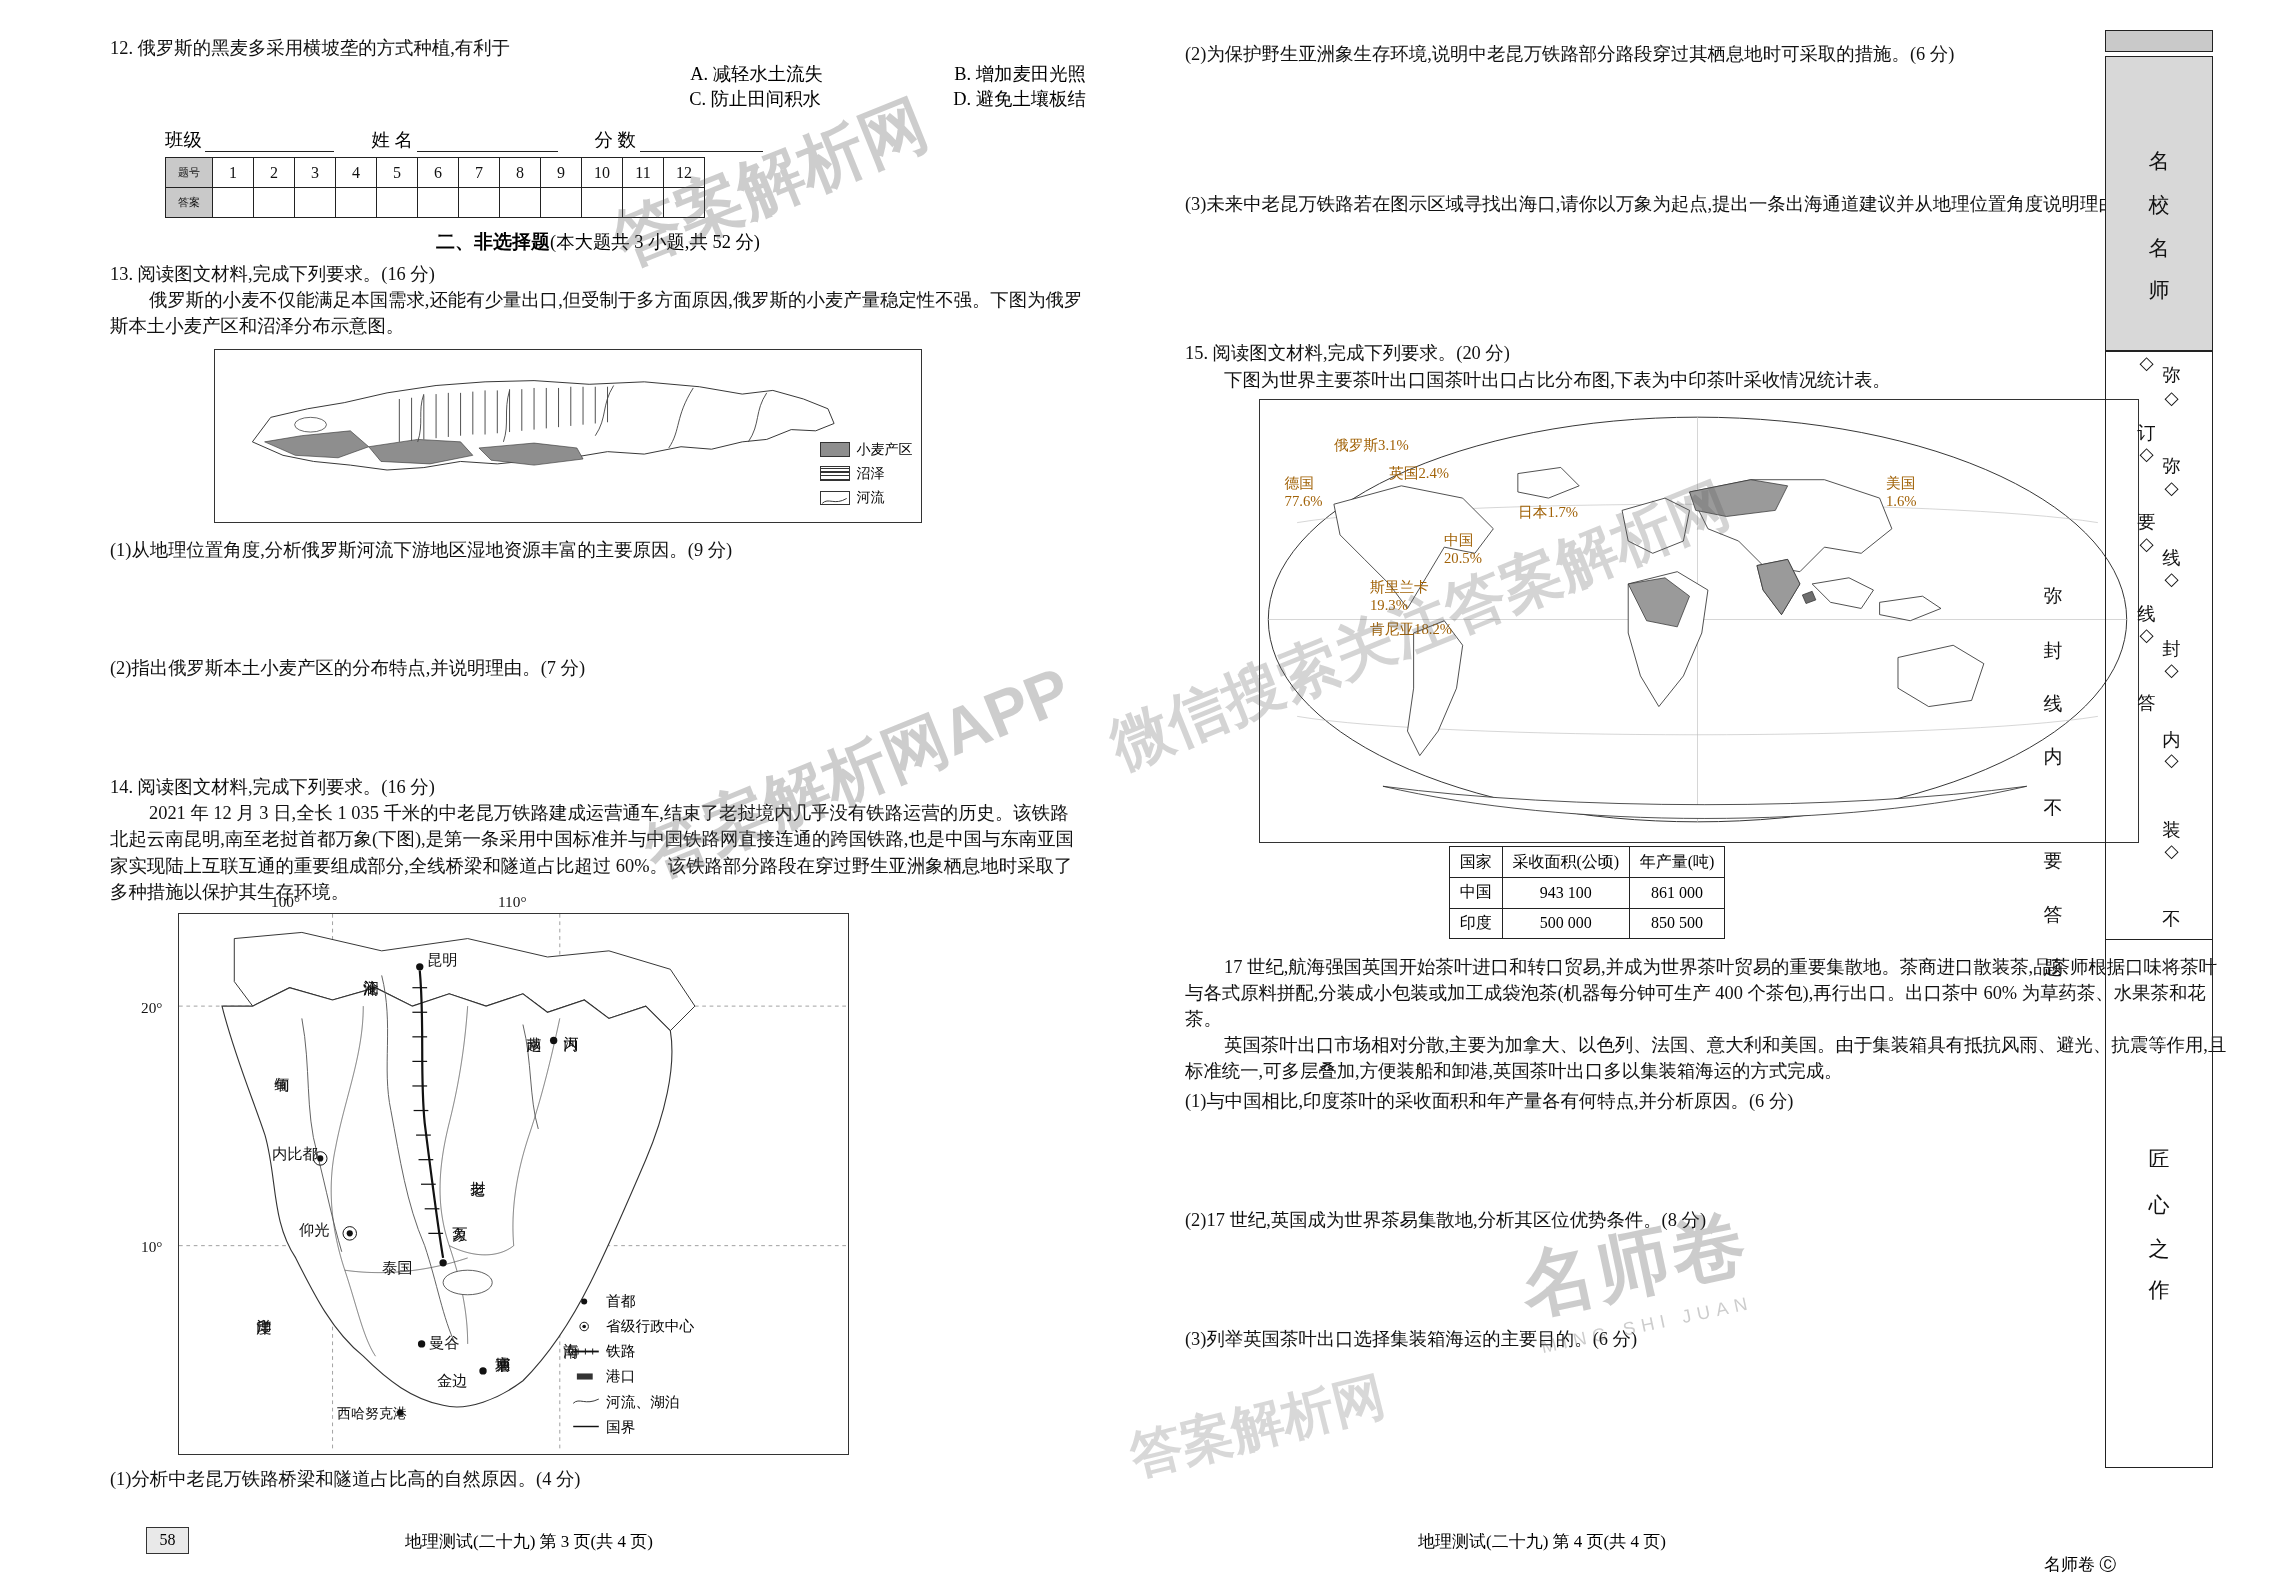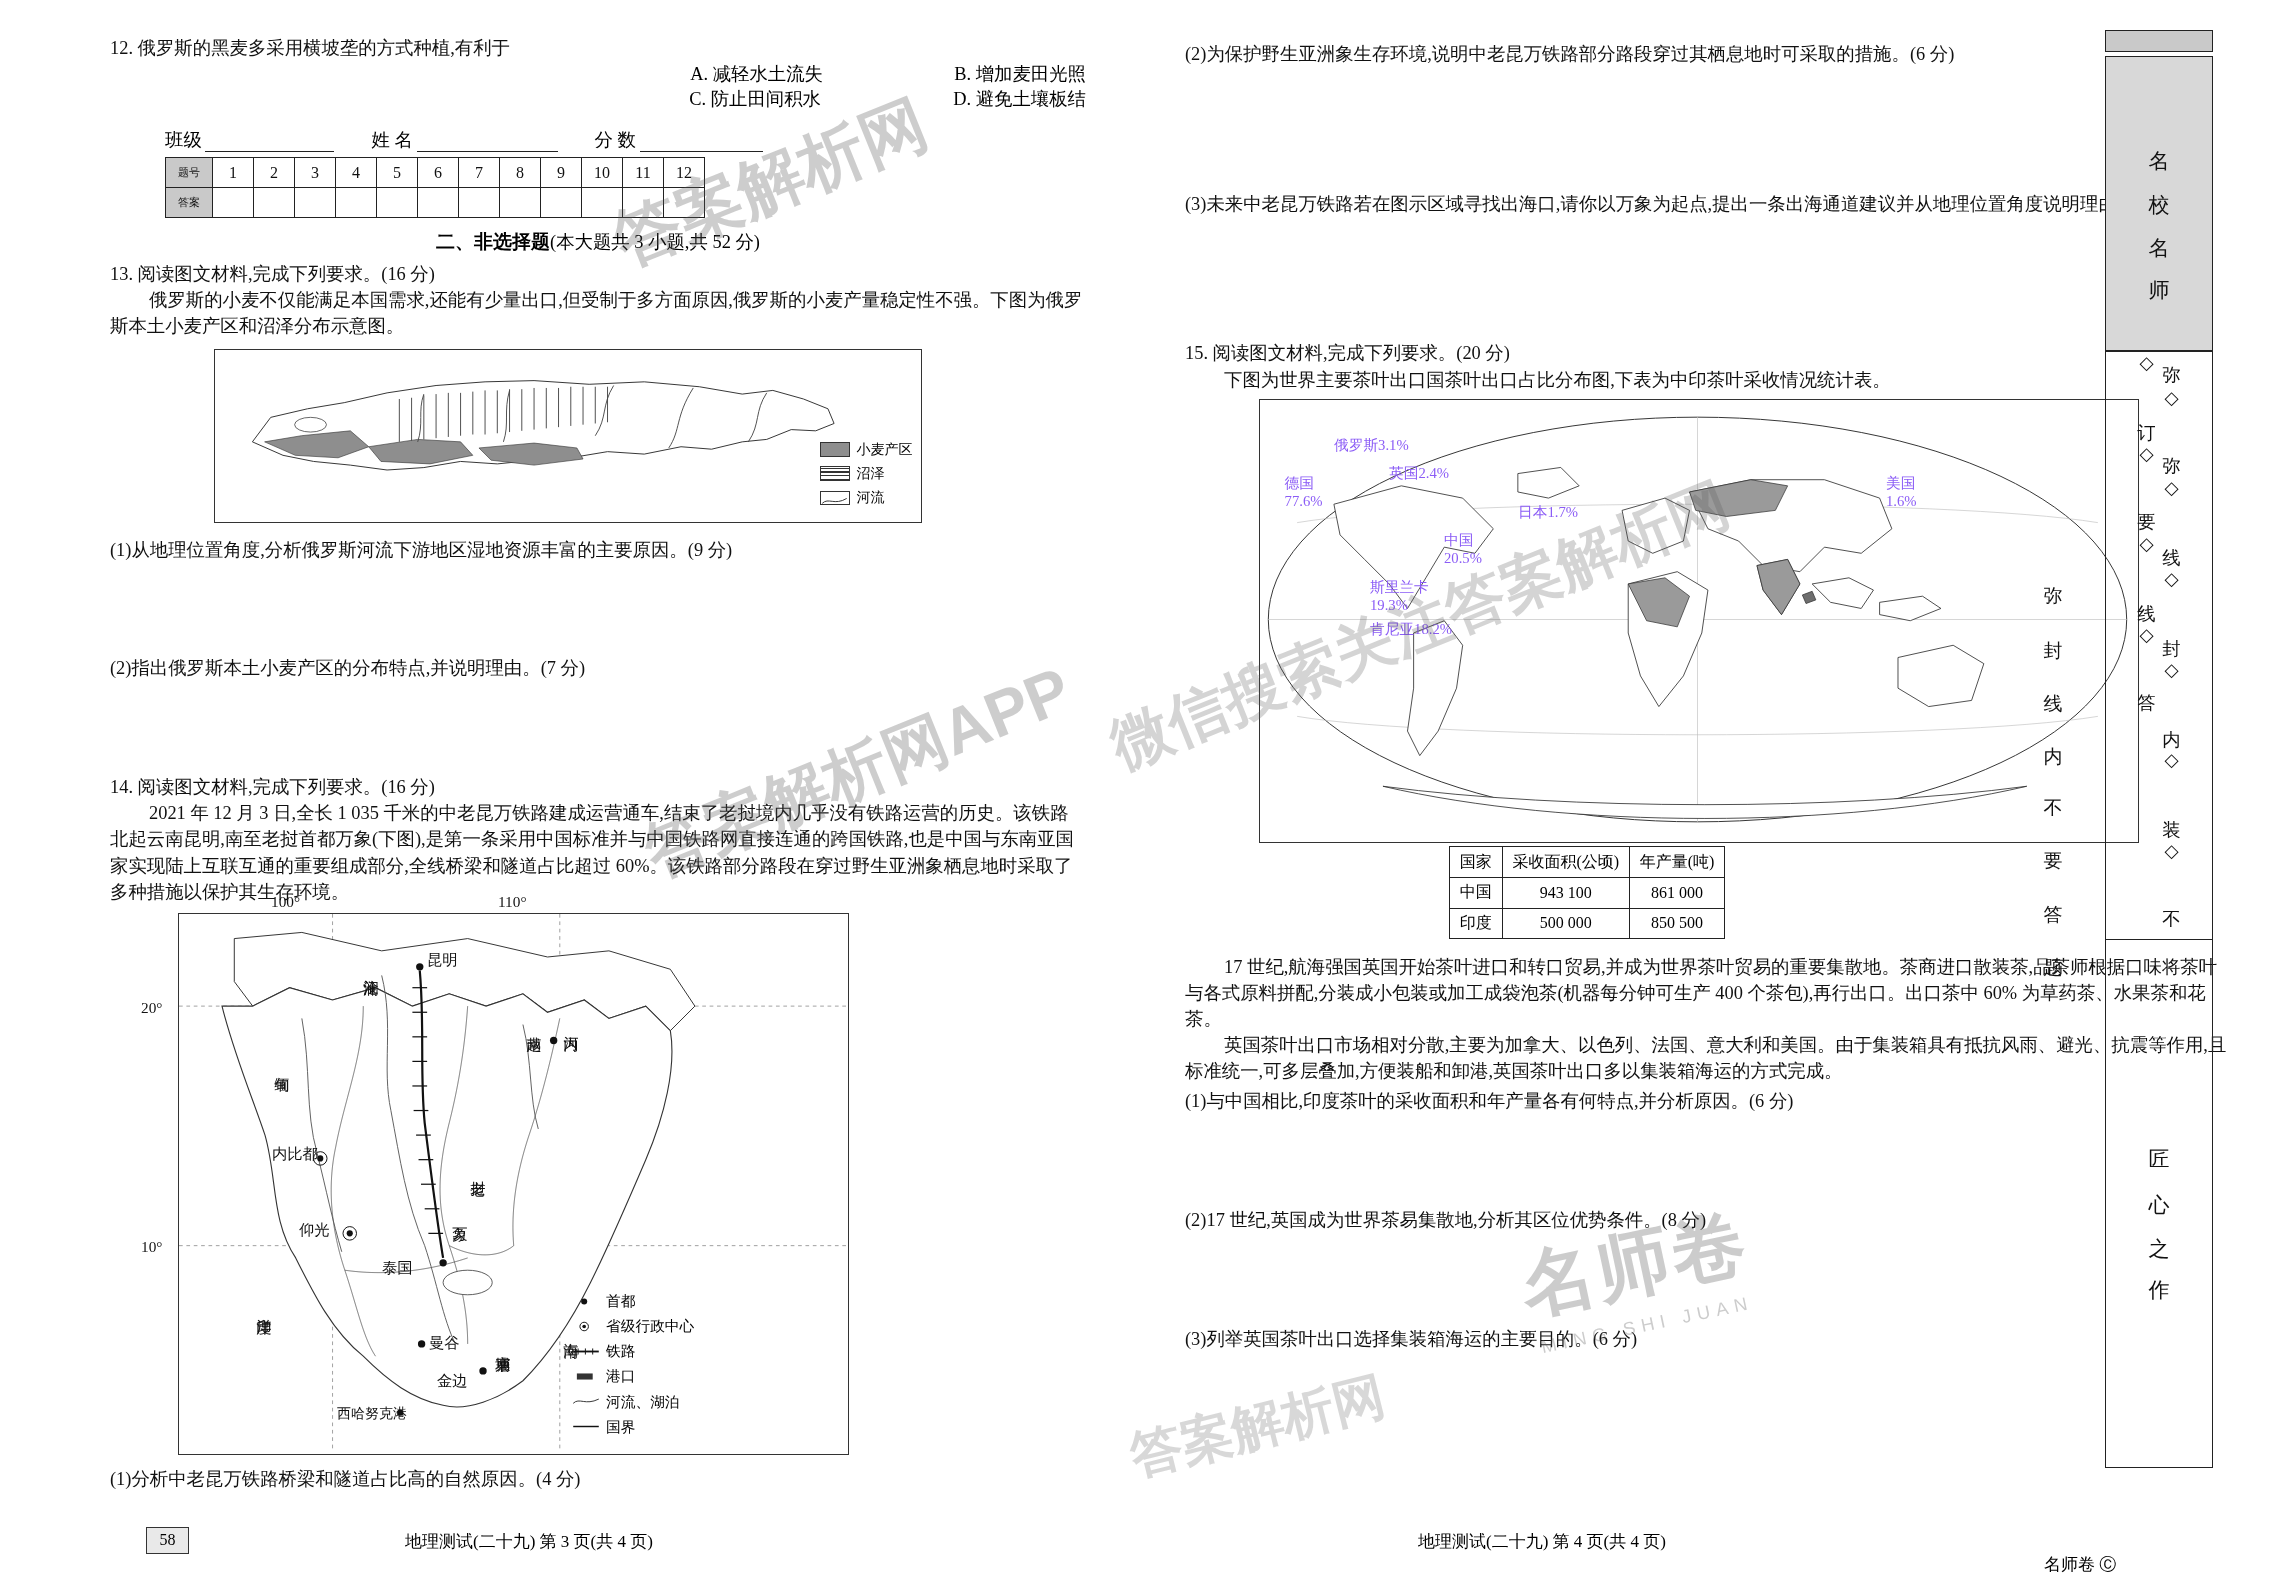--- a/index.html
+++ b/index.html
@@ -415,21 +415,21 @@
 
         <g stroke="#333" stroke-width="1.2">
           <path d="M700 150 L800 130 L860 140 L840 180 L760 190 L710 180 Z" fill="#9a9a9a"></path>
           <path d="M810 270 L860 260 L880 300 L850 350 L820 310 Z" fill="#9a9a9a"></path>
           <path d="M600 300 L660 290 L700 320 L680 370 L630 360 Z" fill="#9a9a9a"></path>
           <path d="M884 318 L900 312 L906 326 L890 332 Z" fill="#6e6e6e"></path>
         </g>
       </svg>
 
       
-      <div style="position:absolute;left:0;top:0;width:100%;height:100%;font-size:14.7px;color:#8b5cf6;">
+      <div style="position:absolute;left:0;top:0;width:100%;height:100%;font-size:14.7px;color:#a16207;">
         <span style="position:absolute;left:74px;top:36px;"><span>俄罗斯</span><span>3.1%</span></span>
         <span style="position:absolute;left:24.6px;top:74px;"><span>德国</span><br><span>77.6%</span></span>
         <span style="position:absolute;left:129px;top:64px;"><span>英国</span><span>2.4%</span></span>
         <span style="position:absolute;left:184px;top:131px;"><span>中国</span><br><span>20.5%</span></span>
         <span style="position:absolute;left:258px;top:103px;"><span>日本</span><span>1.7%</span></span>
         <span style="position:absolute;left:626px;top:74px;"><span>美国</span><br><span>1.6%</span></span>
         <span style="position:absolute;left:110px;top:178px;"><span>斯里兰卡</span><br><span>19.3%</span></span>
         <span style="position:absolute;left:110px;top:220px;"><span>肯尼亚</span><span>18.2%</span></span>
       </div>
     </div>

